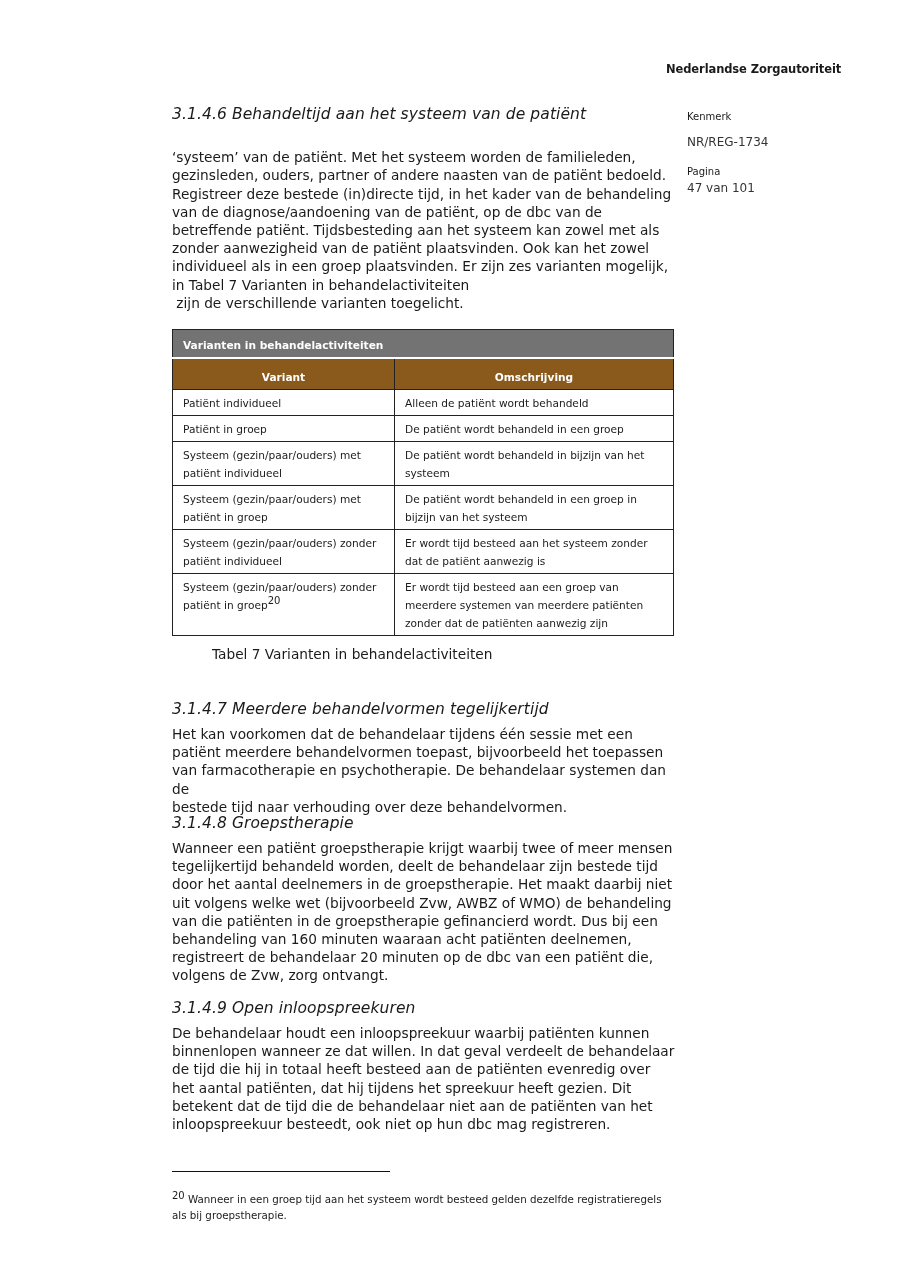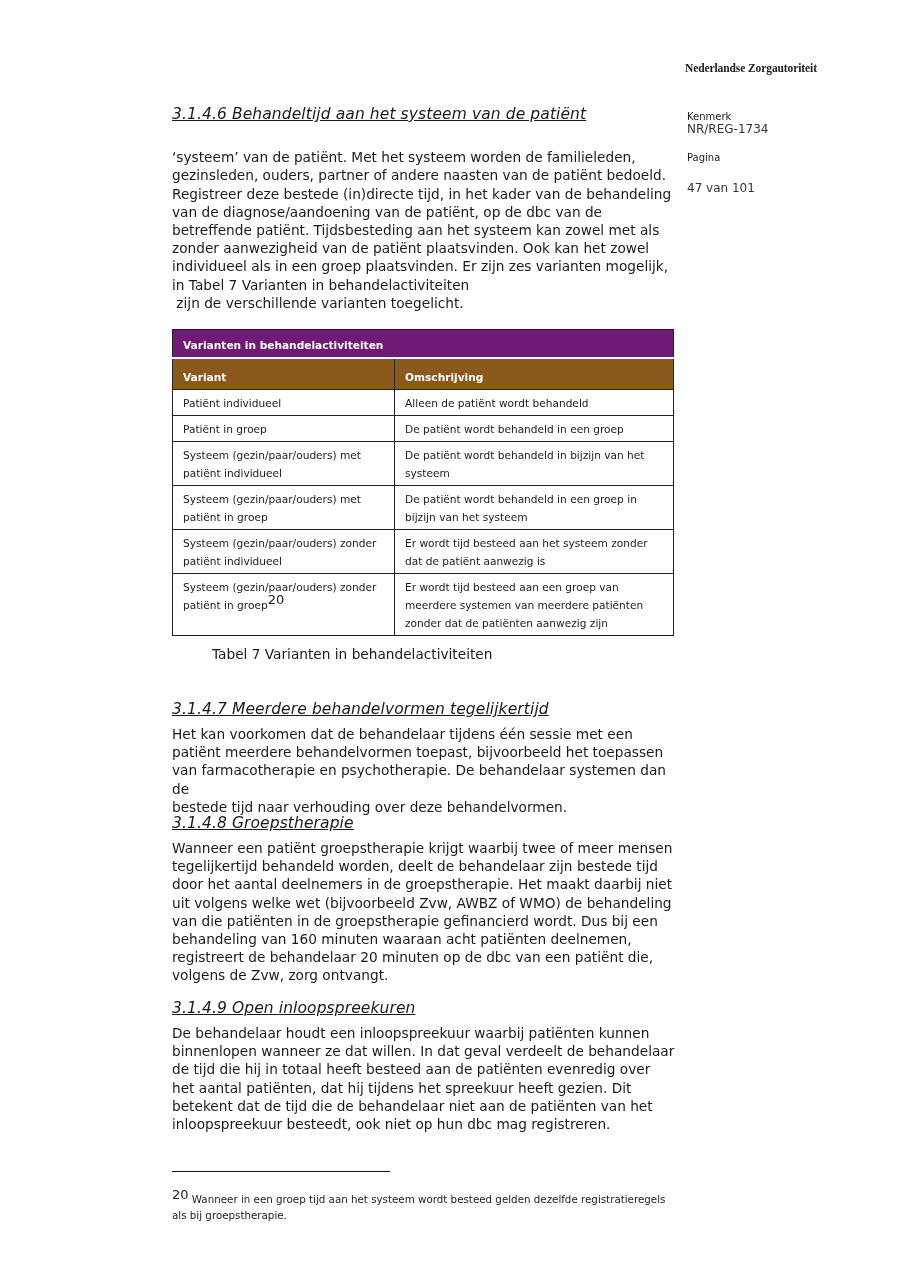--- a/index.html
+++ b/index.html
@@ -1,43 +1,43 @@
 <!DOCTYPE html>
 <html><head>
   <meta charset="utf-8">
   <style>
     html, body { margin: 0; padding: 0; background: #ffffff; }
     body { width: 900px; height: 1273px; position: relative; overflow: hidden;
       font-family: "DejaVu Sans", sans-serif; color: #1a1a1a; }
-    .org { position: absolute; left: 685px; top: 62px; font-size: 11.5px; font-weight: bold; letter-spacing: -0.1px; font-family: Liberation Serif, serif; }
+    .org { position: absolute; left: 666px; top: 62px; font-size: 11.5px; font-weight: bold; letter-spacing: -0.1px; }
     .meta-label { position: absolute; left: 687px; font-size: 10px; font-weight: normal; }
     .meta-value { position: absolute; left: 687px; font-size: 12px; color: #333; }
     .main { position: absolute; left: 172px; top: 104px; width: 510px; }
-    h3 { font-style: italic; font-weight: normal; font-size: 15.5px; margin: 0 0 6px 0; line-height: 20px; letter-spacing: 0.1px; text-decoration: underline; }
+    h3 { font-style: italic; font-weight: normal; font-size: 15.5px; margin: 0 0 6px 0; line-height: 20px; letter-spacing: 0.1px; }
     p { margin: 0; font-size: 13.7px; line-height: 18.2px; }
     .tbl { position: absolute; left: 172px; top: 329px; width: 502px; border: 1.5px solid #222; border-collapse: collapse; font-size: 10.6px; }
     .tbl td { border: 1px solid #222; padding: 4px 10px 3px 10px; line-height: 18px; vertical-align: top; }
-    .tbl .title-row td { background: #701a75; color: #fff; font-weight: bold; border-bottom: 2px solid #fff; height: 18px; padding-top: 6px; }
-    .tbl .head-row td { background: #8a5a1d; color: #fff; font-weight: bold; padding-top: 9px; height: 15px; }
+    .tbl .title-row td { background: #737373; color: #fff; font-weight: bold; border-bottom: 2px solid #fff; height: 18px; padding-top: 6px; }
+    .tbl .head-row td { background: #8a5a1d; color: #fff; font-weight: bold; padding-top: 9px; height: 15px; text-align: center; }
     .tbl .col1 { width: 201px; }
     .caption { position: absolute; left: 172px; top: 646px; font-size: 13.7px; margin-left: 40px; }
     .s2 { position: absolute; left: 172px; top: 699px; width: 510px; }
     .s3 { position: absolute; left: 172px; top: 813px; width: 510px; }
     .s4 { position: absolute; left: 172px; top: 998px; width: 510px; }
     .fn-rule { position: absolute; left: 172px; top: 1171px; width: 218px; border-top: 1.3px solid #111; }
     .fn { position: absolute; left: 172px; top: 1180px; width: 510px; font-size: 10.3px; line-height: 15.5px; margin-top: 12px; }
-    sup { font-size: 13px; vertical-align: super; line-height: 0; }
+    sup { font-size: 10px; vertical-align: super; line-height: 0; }
   </style>
 </head>
 <body>
 
 <div class="org">Nederlandse Zorgautoriteit</div>
 <div class="meta-label" style="top:111px">Kenmerk</div>
-<div class="meta-value" style="top:122px">NR/REG-1734</div>
-<div class="meta-label" style="top:152px">Pagina</div>
+<div class="meta-value" style="top:135px">NR/REG-1734</div>
+<div class="meta-label" style="top:166px">Pagina</div>
 <div class="meta-value" style="top:181px">47 van 101</div>
 
 <div class="main">
   <h3>3.1.4.6 Behandeltijd aan het systeem van de patiënt</h3>
   <p>
     <br>
     <span>‘systeem’ van de patiënt. Met het systeem worden de familieleden,</span><br>
     <span>gezinsleden, ouders, partner of andere naasten van de patiënt bedoeld.</span><br>
     <span>Registreer deze bestede (in)directe tijd, in het kader van de behandeling</span><br>
     <span>van de diagnose/aandoening van de patiënt, op de dbc van de</span><br>

